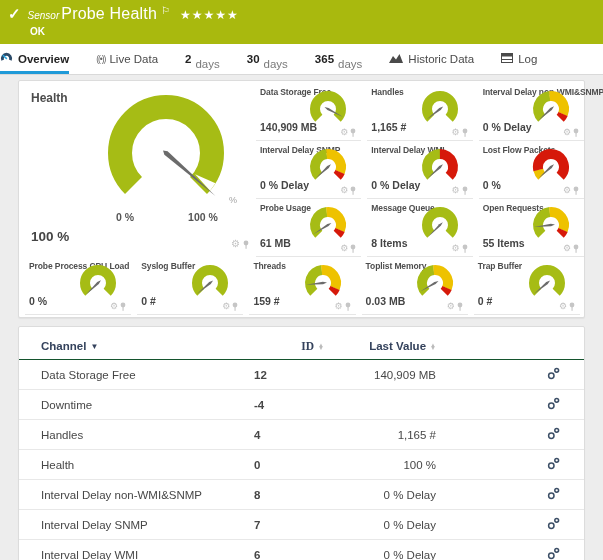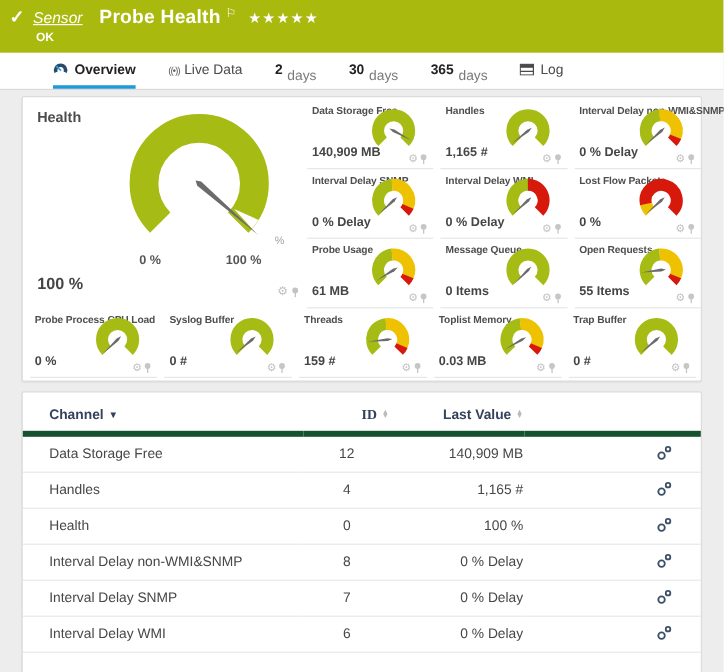--- a/index.html
+++ b/index.html
@@ -2,28 +2,28 @@
 <html><head>
 <meta charset="utf-8">
 <style>
   html,body{margin:0;padding:0;}
   body{width:603px;height:560px;overflow:hidden;position:relative;background:#ededed;
        font-family:"Liberation Sans", sans-serif;-webkit-font-smoothing:antialiased;}
   
   .banner{position:absolute;left:0;top:0;width:603px;height:44px;background:#a9b90e;color:#fff;}
   .banner-row1{position:absolute;left:8px;top:5px;display:flex;align-items:baseline;}
   .b-check{font-size:15px;font-weight:bold;margin-right:7px;}
-  .b-kind{font-style:italic;font-size:13px;margin-right:14px;text-decoration:underline;}
-  .b-title{font-size:16px;font-weight:bold;letter-spacing:.2px;}
+  .b-kind{font-style:italic;font-size:10px;margin-right:2px;}
+  .b-title{font-size:16px;font-weight:normal;letter-spacing:.2px;}
   .b-flag{font-size:10px;margin-left:4px;position:relative;top:-5px;}
   .b-stars{font-size:12px;margin-left:10px;letter-spacing:1px;}
   .b-status{position:absolute;left:30px;top:26px;font-size:10px;font-weight:bold;}
   
   .tabbar{position:absolute;left:0;top:44px;width:603px;height:31px;background:#fff;
-          border-bottom:1px solid #d9d9d9;display:flex;align-items:stretch;padding-left:44px;box-sizing:border-box;}
+          border-bottom:1px solid #d9d9d9;display:flex;align-items:stretch;box-sizing:border-box;}
   .tab{display:flex;align-items:center;margin-right:27px;font-size:11.5px;color:#4a4a4a;cursor:pointer;position:relative;}
   .tab .tabicon{margin-right:5px;display:inline-block;}
   .tab.active{color:#222;font-weight:bold;box-shadow:inset 0 -3px 0 #1f9ad8;}
   .tab .num{font-weight:bold;color:#222;margin-right:4px;}
   .tab .lbl-light{color:#7a7a7a;margin-top:10px;}
   .livetxt{font-size:8.5px;color:#666;letter-spacing:-1px;margin-right:4px;}
   
   .card{position:absolute;left:18px;width:567px;background:#fff;border:1px solid #dcdcdc;
         border-radius:2px;box-shadow:0 1px 1px rgba(0,0,0,.05);box-sizing:border-box;}
   .gauge-card{top:80px;height:238px;}
@@ -47,28 +47,28 @@
            white-space:nowrap;letter-spacing:-.1px;}
   .g-svg{position:absolute;right:10px;top:7px;line-height:0;}
   .g-value{position:absolute;left:4px;bottom:7px;font-size:10.5px;font-weight:bold;color:#454545;}
   .g-icons{position:absolute;right:5px;bottom:3px;display:flex;align-items:center;gap:2px;}
   .gear-glyph{font-size:9px;color:#c2c2c2;line-height:1;}
   .h-icons .gear-glyph{font-size:10px;}
   
   .table-card{padding-top:6px;}
   table{width:100%;border-collapse:collapse;table-layout:fixed;}
   th{height:24px;font-size:11.5px;color:#34425c;text-align:left;font-weight:bold;
-     border-bottom:5px solid #14532d;cursor:pointer;}
+     border-bottom:1px solid #14532d;cursor:pointer;}
   th.col-ch{padding-left:22px;width:auto;}
   th.col-id{width:70px;text-align:right;font-family:Liberation Serif, serif;}
   th.col-last{width:110px;text-align:right;}
   th.col-ic{width:145px;}
   td{height:27px;font-size:11.5px;color:#474747;border-bottom:1px solid #e8e8e8;}
   td.c-ch{padding-left:22px;}
-  td.c-id{text-align:center;}
+  td.c-id{text-align:left;font-weight:bold;}
   td.c-last{text-align:right;}
   td.c-ic{text-align:right;padding-right:24px;}
   tr.trow{cursor:pointer;}
   .caret{font-size:8px;margin-left:4px;position:relative;top:-1px;}
   .sortstack{display:inline-flex;flex-direction:column;margin-left:4px;vertical-align:middle;line-height:.55;}
   .sortstack span{font-size:6px;color:#bbb;}
   .rowset-icon{display:inline-block;line-height:0;}
 </style>
 </head>
 <body>
@@ -102,20 +102,26 @@
     </div>
     <div class="tab">
       <span class="num">30</span>
       <span class="lbl-light">days</span>
     </div>
     <div class="tab">
       <span class="num">365</span>
       <span class="lbl-light">days</span>
     </div>
     <div class="tab">
+      <span class="tabicon"><svg width="14" height="10" viewBox="0 0 14 10">
+          <polygon points="0,10 4,3 7,6.5 10.5,1 14,10" fill="#4a4a4a"></polygon>
+        </svg></span>
+      <span class="">Historic Data</span>
+    </div>
+    <div class="tab">
       <span class="tabicon"><svg width="12" height="10" viewBox="0 0 12 10">
           <rect x="0.5" y="0.5" width="11" height="9" fill="none" stroke="#4a4a4a"></rect>
           <rect x="0.5" y="0.5" width="11" height="3" fill="#4a4a4a"></rect>
           <line x1="0.5" y1="6.5" x2="11.5" y2="6.5" stroke="#4a4a4a"></line>
         </svg></span>
       <span class="">Log</span>
     </div>
   </div>
 
 <div class="card gauge-card">
@@ -251,21 +257,21 @@
             <rect x="2.5" y="4.6" width="1.1" height="4.2" fill="#c6c6c6"></rect>
           </svg>
         </div>
       </div>
       <div class="gcell">
         <div class="g-title">Message Queue</div>
         <div class="g-svg"><svg width="46" height="36" viewBox="0 0 46 36">
             <path d="M 13.8 28.2 A 13 13 0 1 1 32.2 28.2" stroke="#a6bc15" stroke-width="10" fill="none"></path>
             <polygon points="25.8,16.2 22.2,18.2 11.0,31.0 23.8,19.8" fill="#6b6b6b"></polygon>
           </svg></div>
-        <div class="g-value">0 Items</div>
+        <div class="g-value">8 Items</div>
         <div class="g-icons">
           <span class="gear-glyph">⚙</span>
           <svg width="6" height="9" viewBox="0 0 6 9">
             <circle cx="3" cy="3" r="2.4" fill="#c6c6c6"></circle>
             <rect x="2.5" y="4.6" width="1.1" height="4.2" fill="#c6c6c6"></rect>
           </svg>
         </div>
       </div>
       <div class="gcell">
         <div class="g-title">Open Requests</div>
@@ -394,20 +400,29 @@
         <tr class="trow">
           <td class="c-ch"><span>Data Storage Free</span></td>
           <td class="c-id">12</td>
           <td class="c-last">140,909 MB</td>
           <td class="c-ic"><span class="rowset-icon"><svg width="13" height="13" viewBox="0 0 13 13" fill="none" stroke="#3c4f66" stroke-width="1.5">
                 <circle cx="4.3" cy="8.7" r="2.7"></circle>
                 <circle cx="9.7" cy="3.3" r="1.9"></circle>
               </svg></span></td>
         </tr>
         <tr class="trow">
+          <td class="c-ch"><span>Downtime</span></td>
+          <td class="c-id">-4</td>
+          <td class="c-last"></td>
+          <td class="c-ic"><span class="rowset-icon"><svg width="13" height="13" viewBox="0 0 13 13" fill="none" stroke="#3c4f66" stroke-width="1.5">
+                <circle cx="4.3" cy="8.7" r="2.7"></circle>
+                <circle cx="9.7" cy="3.3" r="1.9"></circle>
+              </svg></span></td>
+        </tr>
+        <tr class="trow">
           <td class="c-ch"><span>Handles</span></td>
           <td class="c-id">4</td>
           <td class="c-last">1,165 #</td>
           <td class="c-ic"><span class="rowset-icon"><svg width="13" height="13" viewBox="0 0 13 13" fill="none" stroke="#3c4f66" stroke-width="1.5">
                 <circle cx="4.3" cy="8.7" r="2.7"></circle>
                 <circle cx="9.7" cy="3.3" r="1.9"></circle>
               </svg></span></td>
         </tr>
         <tr class="trow">
           <td class="c-ch"><span>Health</span></td>

